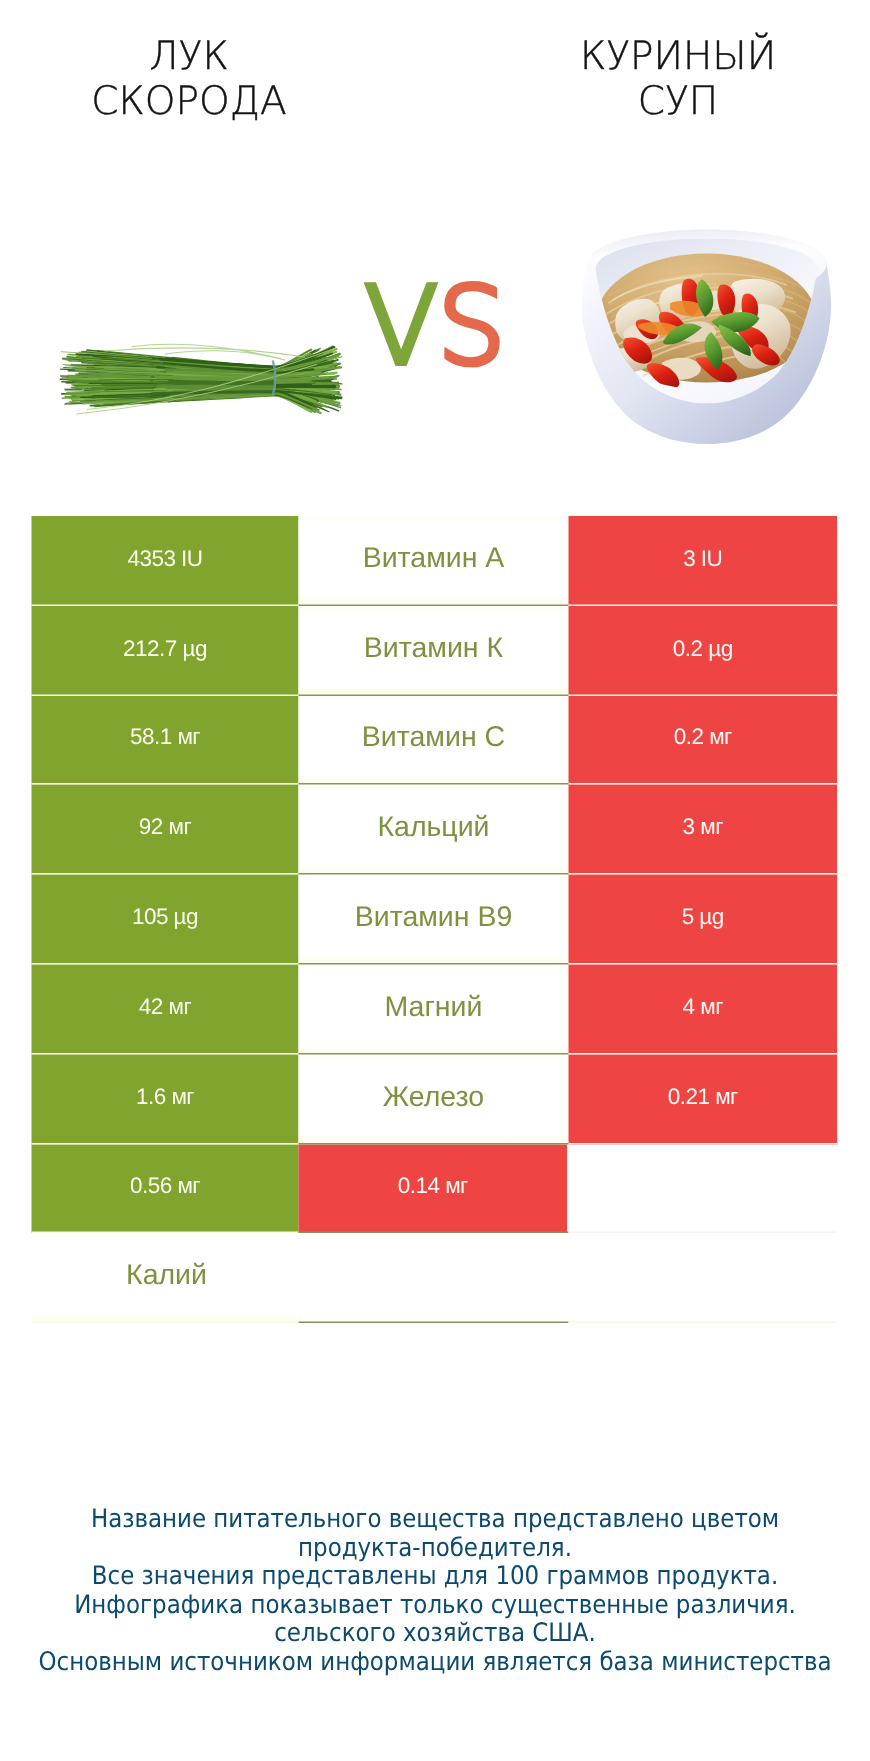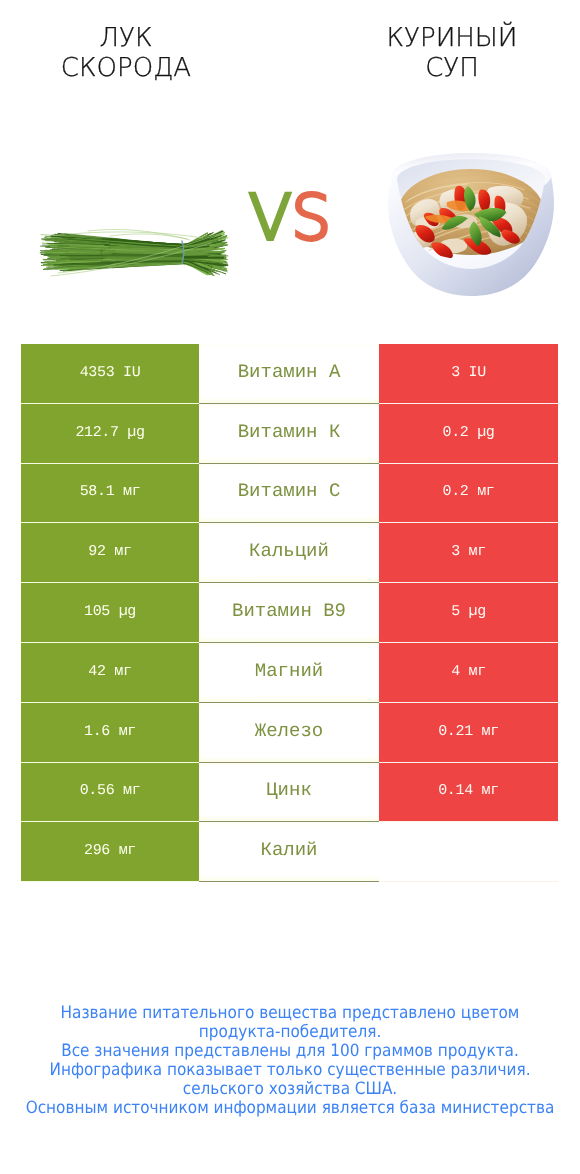--- a/index.html
+++ b/index.html
@@ -8,39 +8,39 @@
   .page{position:relative;width:552px;height:1174px;background:#fff;}
   .page{filter:opacity(1);}
 
   .titles{position:absolute;left:0;top:0;width:580px;height:130px;}
   .title{position:absolute;width:280px;text-align:center;font-family:"DejaVu Sans",sans-serif;font-size:26px;font-weight:200;color:#141414;line-height:30px;-webkit-text-stroke:0.3px #141414;}
   #title-left{left:-14px;top:23px;}
   #title-right{left:312px;top:23px;}
 
   .hero{position:absolute;left:0;top:0;width:580px;height:330px;}
   .hero svg{position:absolute;left:0;top:0;width:580px;height:320px;overflow:visible;}
-  .vs{position:absolute;left:0;top:169px;width:580px;text-align:center;font-family:"DejaVu Sans",sans-serif;font-size:62px;line-height:97px;font-weight:200;letter-spacing:0px;white-space:nowrap;}
+  .vs{position:absolute;left:0;top:169px;width:580px;text-align:center;font-family:"DejaVu Sans",sans-serif;font-size:71px;line-height:97px;font-weight:200;letter-spacing:0px;white-space:nowrap;}
   .vs span{-webkit-text-stroke:4px;}
   .vs .v{color:#7ea539;-webkit-text-stroke-color:#7ea539;}
   .vs .s{color:#e4694c;-webkit-text-stroke-color:#e4694c;}
 
   .tbl{position:absolute;left:21px;top:344px;width:537px;height:598px;}
   .row{display:flex;height:59.8px;position:relative;}
-  .cell{display:flex;align-items:center;justify-content:center;font-family:Liberation Mono, monospace;font-size:15px;font-weight:400;line-height:1;padding-bottom:3px;box-sizing:border-box;}
+  .cell{display:flex;align-items:center;justify-content:center;font-family:Liberation Sans, sans-serif;font-size:15px;font-weight:400;line-height:1;padding-bottom:3px;box-sizing:border-box;}
   .c-mid{font-size:19px;}
   .c-left{width:178px;background:#80a42e;color:#fdffee;letter-spacing:-0.35px;}
   .c-mid{width:180px;color:#7d9140;background:linear-gradient(#fdfef6 0%,#ffffff 8%,#ffffff 88%,#fdfeee 96%,#fbfce6 100%);}
   .c-right{width:179px;background:#ef4444;color:#fffaf4;letter-spacing:-0.35px;}
   .sep{position:absolute;left:0;width:537px;height:2px;pointer-events:none;z-index:5;}
   .sep i{position:absolute;top:0;height:1px;display:block;}
   .sep .sl{left:0;width:178px;background:#f7fbe4;}
   .sep .sm{left:178px;width:180px;background:#8b9162;top:0px;}
   .sep .sr{left:358px;width:179px;background:#fdf2ea;}
 
-  .foot{position:absolute;left:0;top:1004px;width:580px;text-align:center;font-family:"DejaVu Sans Condensed",sans-serif;font-weight:200;font-size:17px;color:#3b82f6;line-height:19px;}
+  .foot{position:absolute;left:0;top:1004px;width:580px;text-align:center;font-family:"DejaVu Sans Condensed",sans-serif;font-weight:200;font-size:17px;color:#0c4a6e;line-height:19px;}
 </style>
 </head>
 <body>
 
 <div class="page">
   <div class="titles">
     <div class="title" id="title-left">ЛУК<br>СКОРОДА</div>
     <div class="title" id="title-right">КУРИНЫЙ<br>СУП</div>
   </div>
   <div class="hero">
@@ -305,30 +305,28 @@
         <div class="cell c-mid">Железо</div>
         <div class="cell c-right">0.21 мг</div>
       </div>
       <div class="sep" style="top:417.59999999999997px">
         <i class="sl"></i>
         <i class="sm"></i>
         <i class="sr"></i>
       </div>
       <div class="row">
         <div class="cell c-left">0.56 мг</div>
-        <div class="cell c-mid">Цинк</div>
         <div class="cell c-right">0.14 мг</div>
       </div>
       <div class="sep" style="top:477.4px">
         <i class="sl"></i>
         <i class="sm"></i>
         <i class="sr"></i>
       </div>
       <div class="row">
-        <div class="cell c-left">296 мг</div>
         <div class="cell c-mid">Калий</div>
       </div>
       <div class="sep" style="top:537.1999999999999px">
         <i class="sl"></i>
         <i class="sm"></i>
         <i class="sr"></i>
       </div>
     </div>
   <div class="foot" id="foot">
       <div>Название питательного вещества представлено цветом</div>

